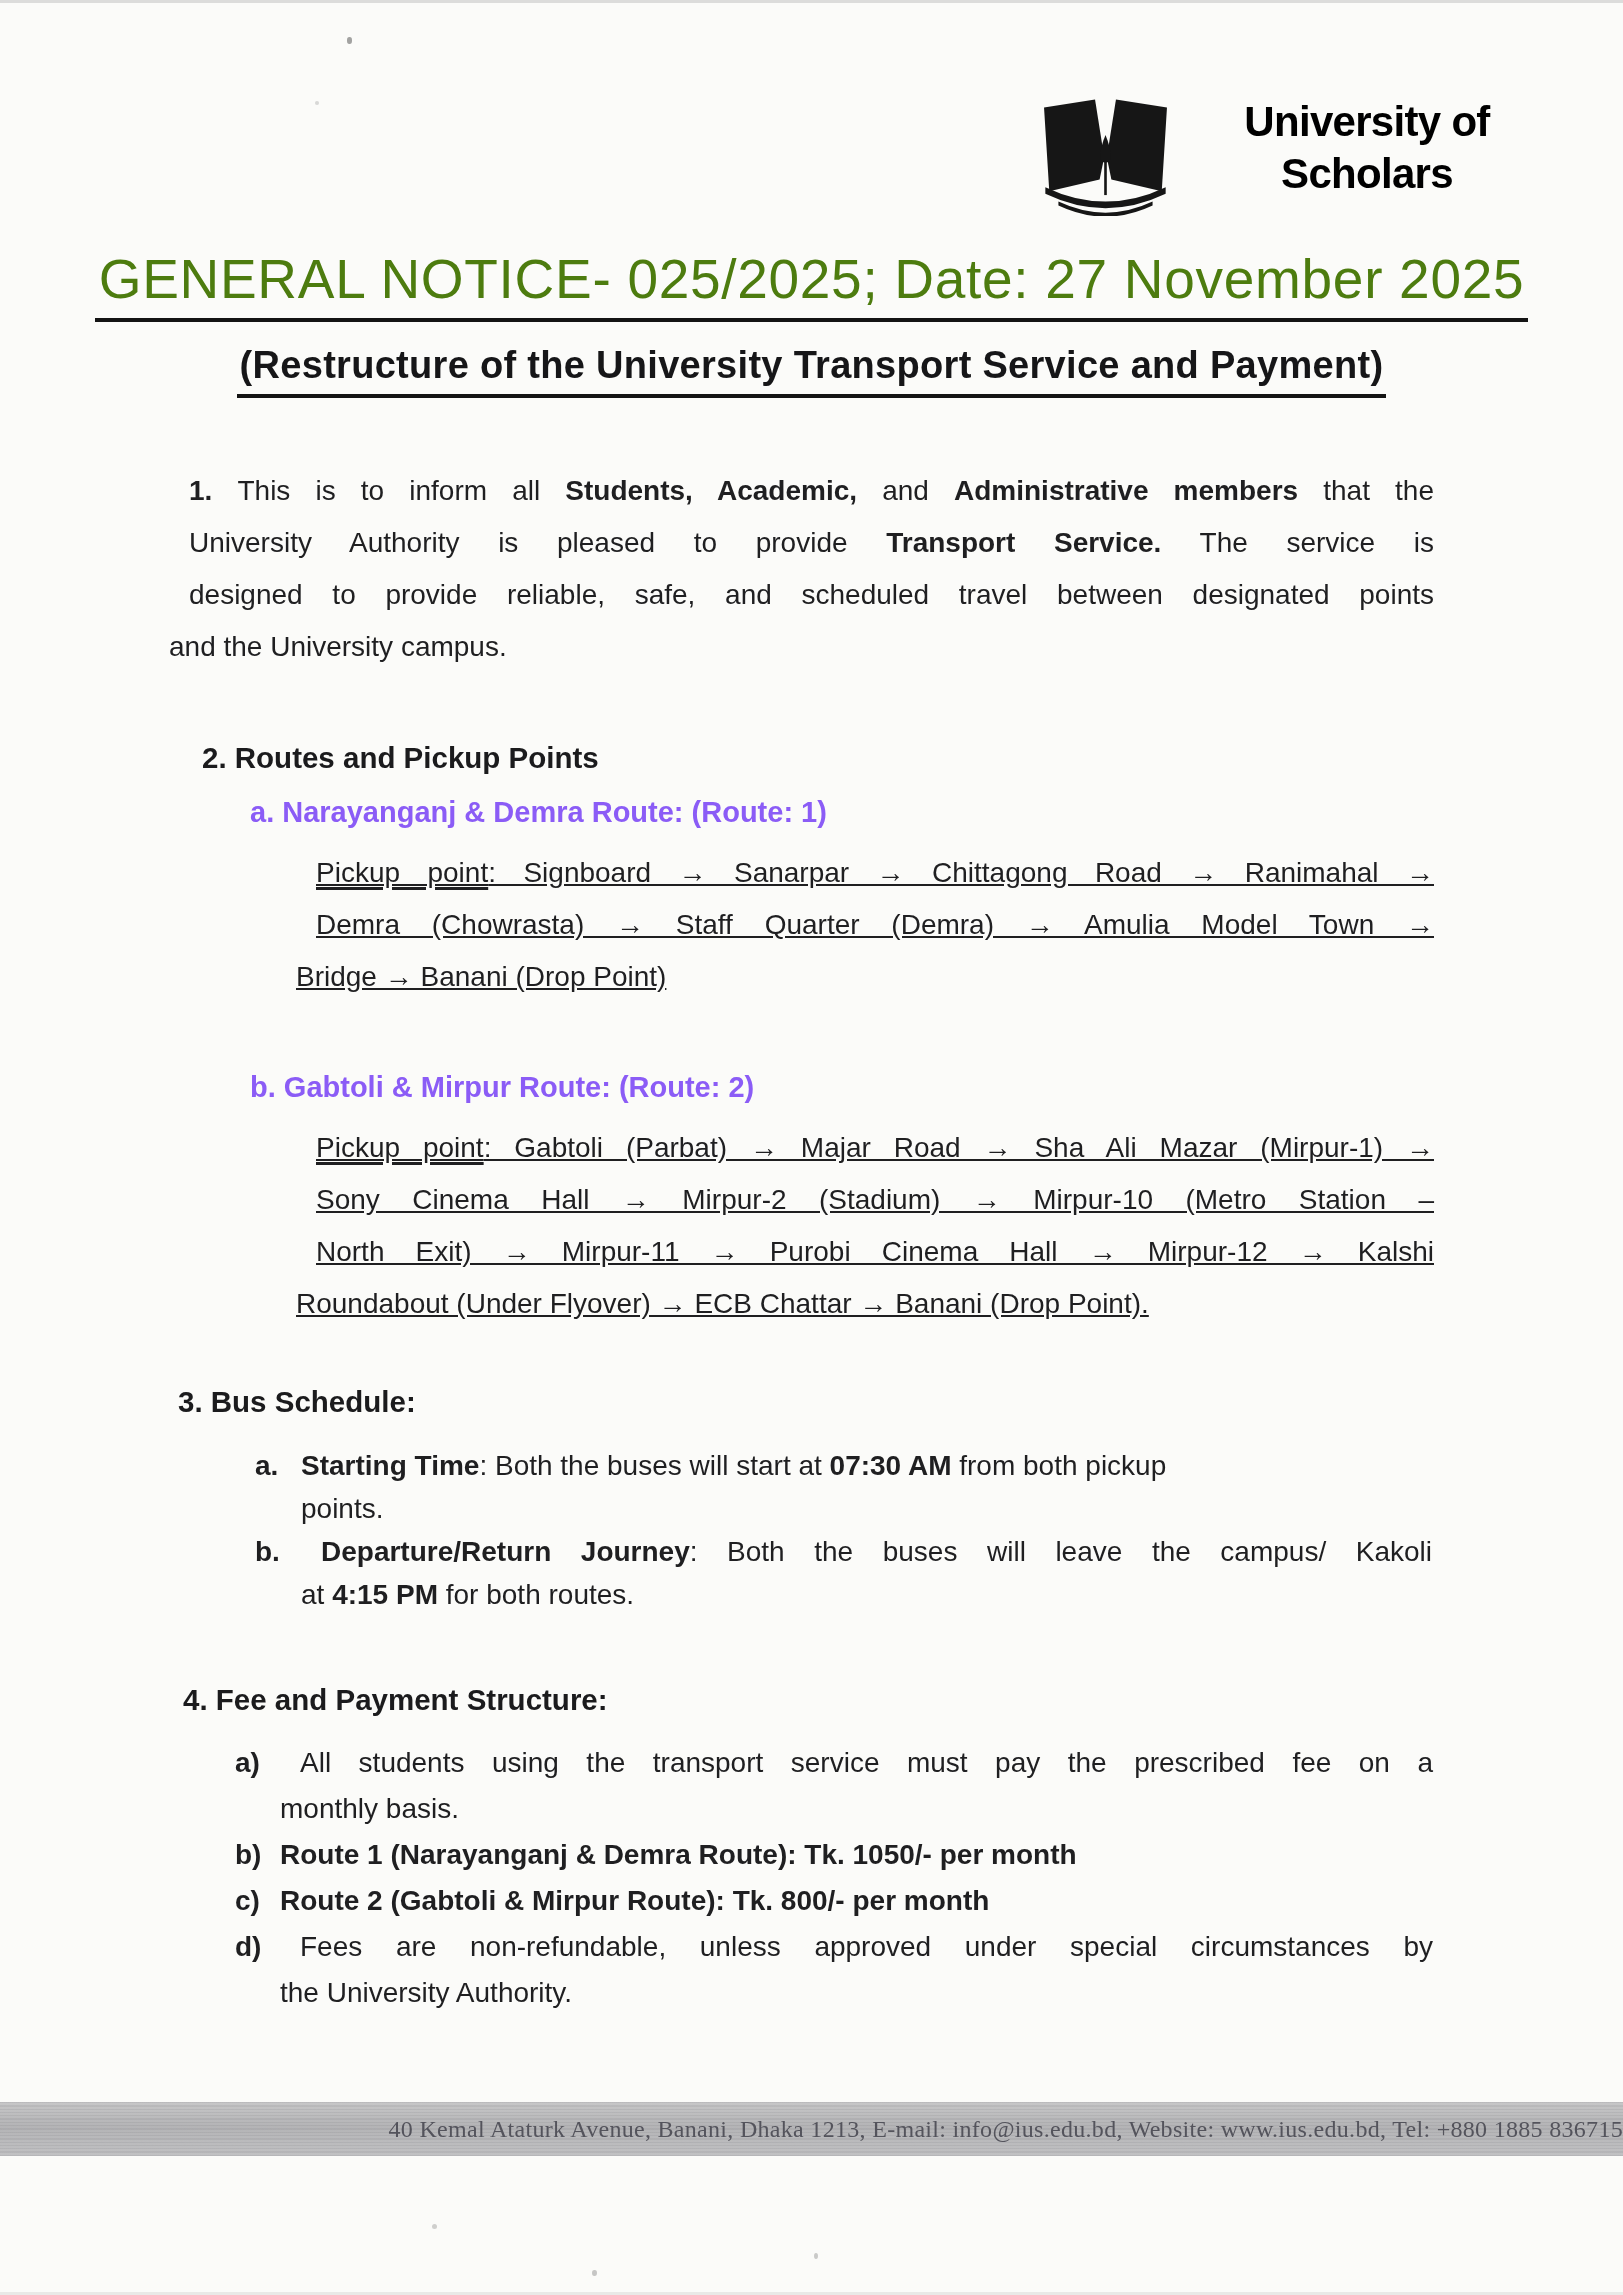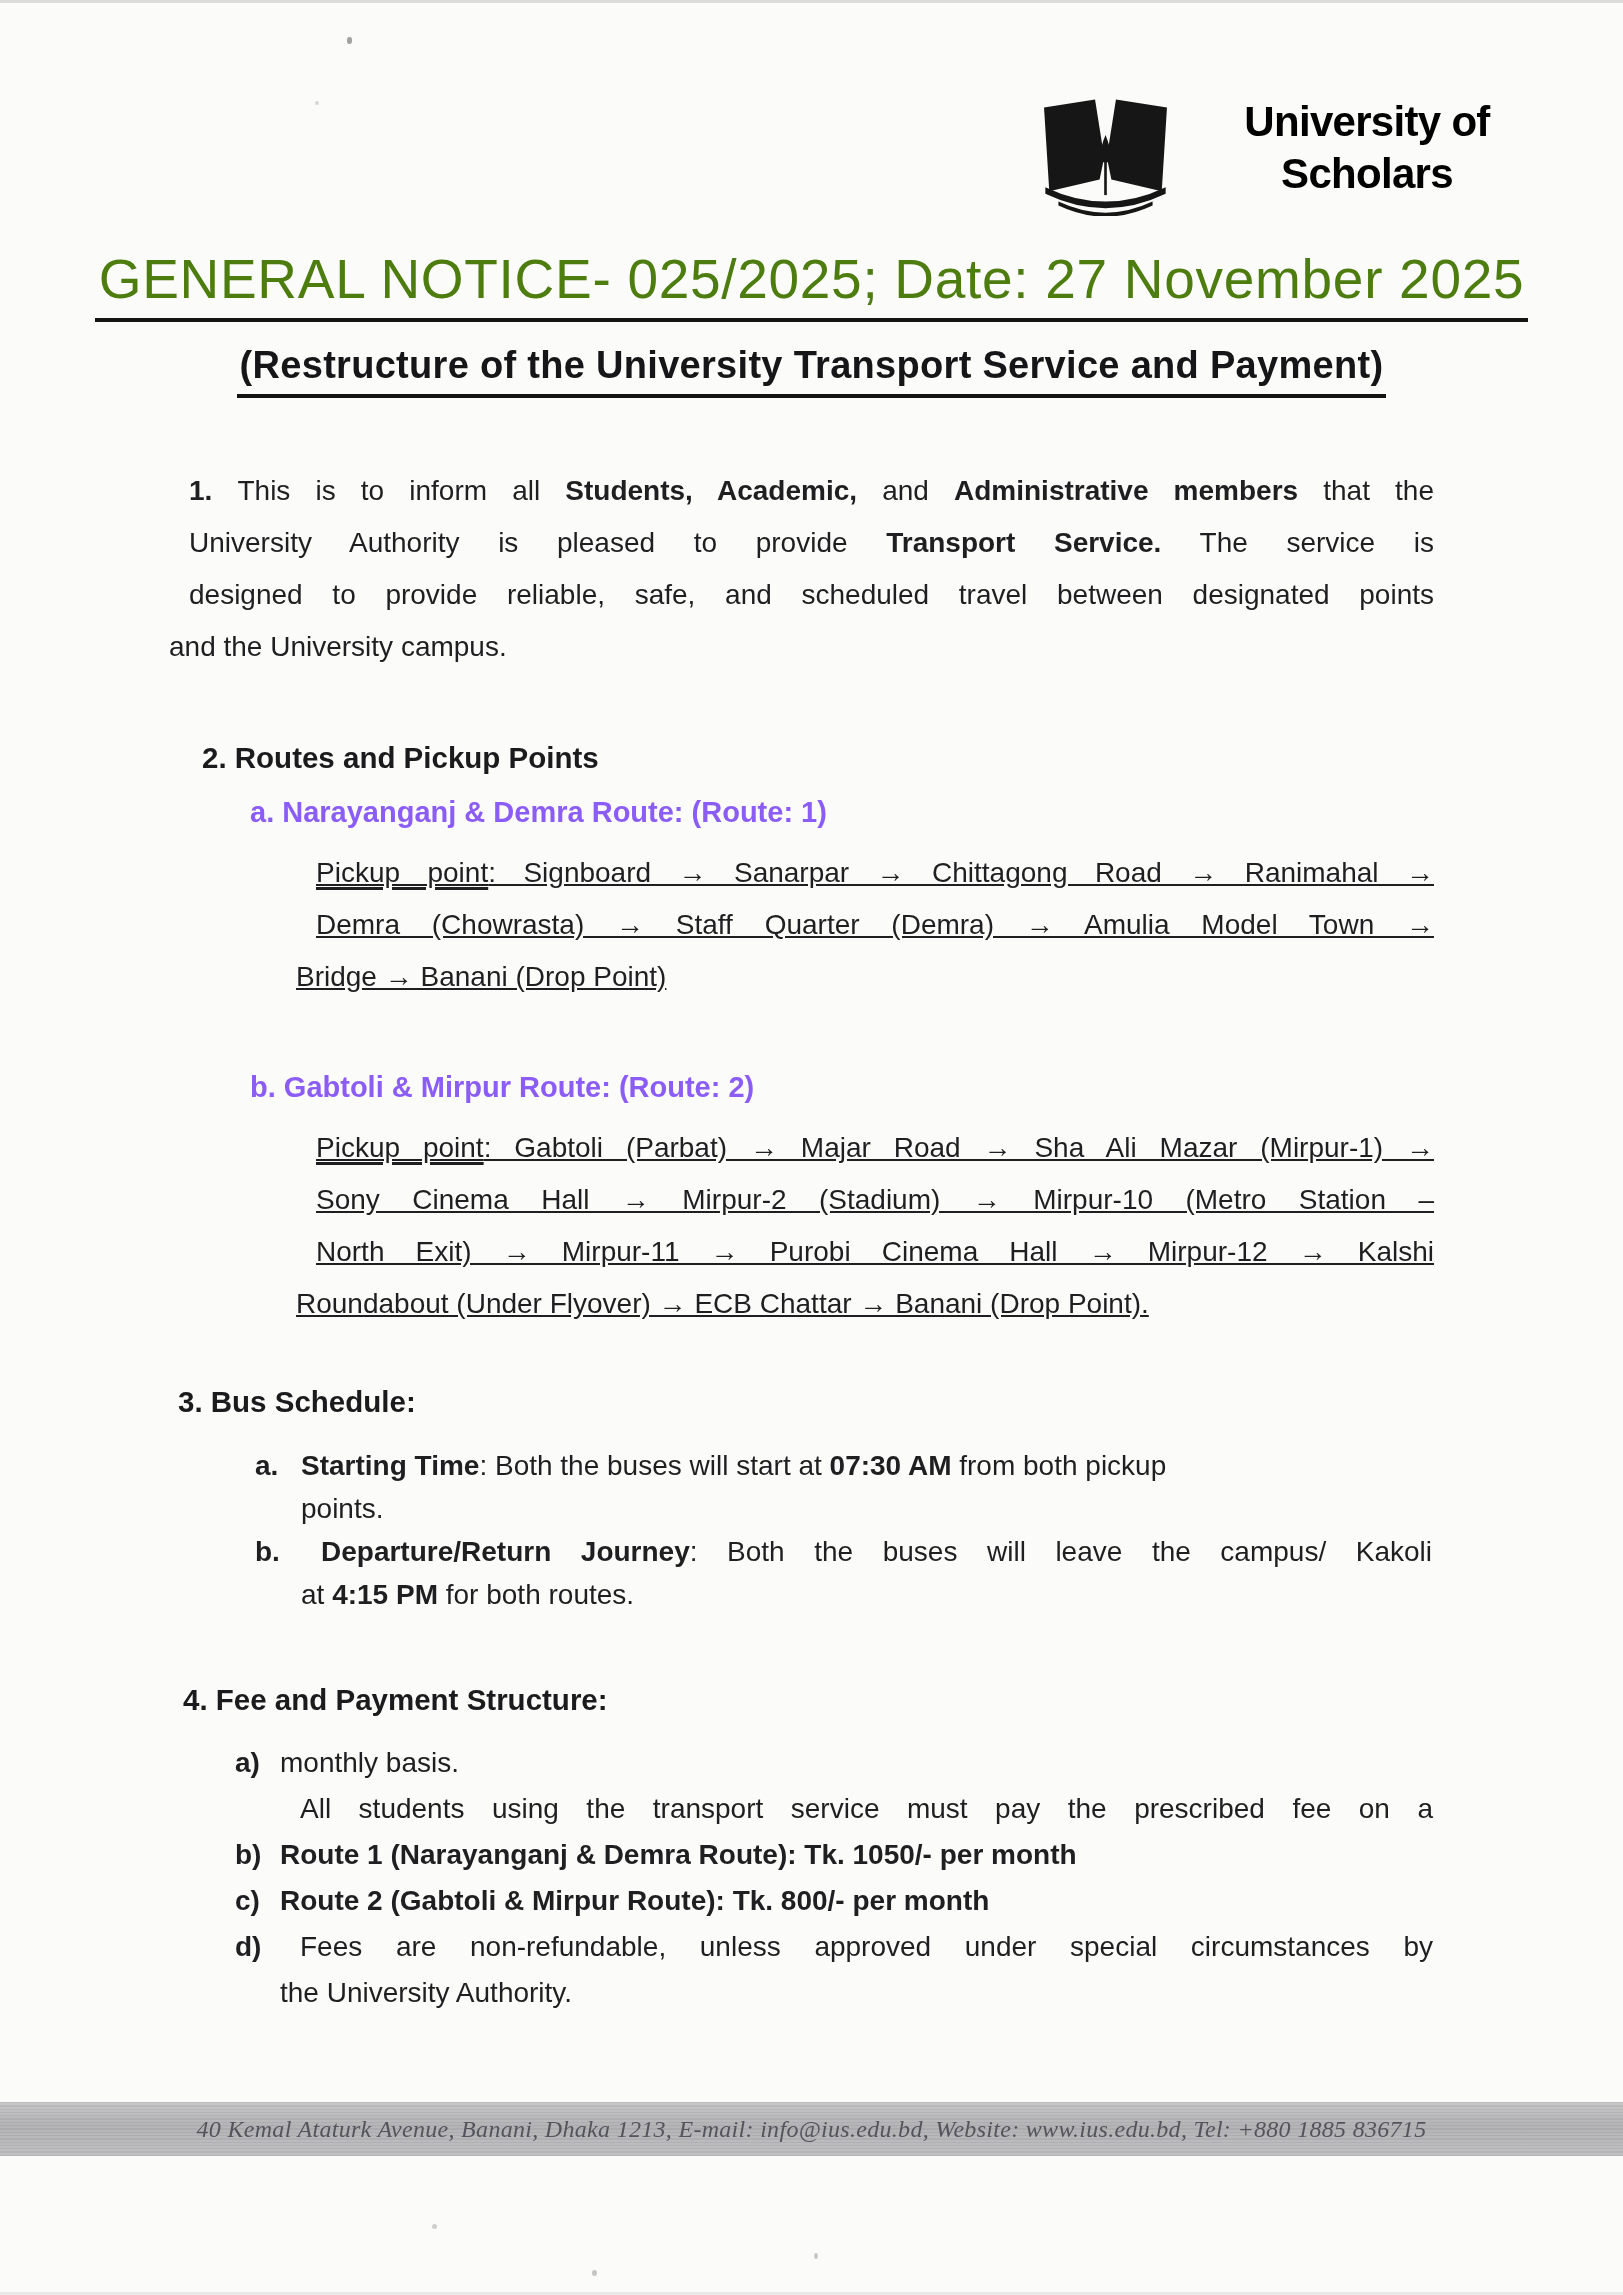--- a/index.html
+++ b/index.html
@@ -59,22 +59,21 @@
   .marker{position:absolute;font-weight:700;}
   .sched .marker{left:-46px;top:0;}
   .fees .marker{left:-45px;top:0;}
 
   
   .footer-band{
     position:absolute;left:0;top:2102px;width:100%;height:54px;
     background:
       repeating-linear-gradient(0deg, rgba(88,88,95,.10) 0 1.3px, rgba(255,255,255,0) 1.3px 3.3px),
       linear-gradient(#c7c7c8, #b4b4b6 45%, #c1c1c3);
-    text-align:center;
-    font-style:italic;
+    text-align:right;
   }
   .footer-text{
     font-family:"Liberation Serif", serif;
     font-size:24px;line-height:54px;color:#4c4c55;letter-spacing:0.3px;
     opacity:.92;white-space:nowrap;
   }
 </style>
 </head>
 <body>
 
@@ -136,22 +135,22 @@
       <span class="marker">b.</span>
       <div class="line just"><span class="b">Departure/Return Journey</span><span>: Both the buses will leave the campus/ Kakoli</span></div>
       <div class="line"><span>at </span><span class="b">4:15 PM</span><span> for both routes.</span></div>
     </div>
   </div>
 
   <div class="h2" style="left:183px;top:1683px;">4. Fee and Payment Structure:</div>
   <div class="block list fees">
     <div class="li">
       <span class="marker">a)</span>
+      <div class="line just"><span>All students using the transport service must pay the prescribed fee on a</span></div>
       <div class="line"><span>monthly basis.</span></div>
-      <div class="line just"><span>All students using the transport service must pay the prescribed fee on a</span></div>
     </div>
     <div class="li">
       <span class="marker">b)</span>
       <div class="line"><span class="b">Route 1 (Narayanganj &amp; Demra Route): Tk. 1050/- per month</span></div>
     </div>
     <div class="li">
       <span class="marker">c)</span>
       <div class="line"><span class="b">Route 2 (Gabtoli &amp; Mirpur Route): Tk. 800/- per month</span></div>
     </div>
     <div class="li">

